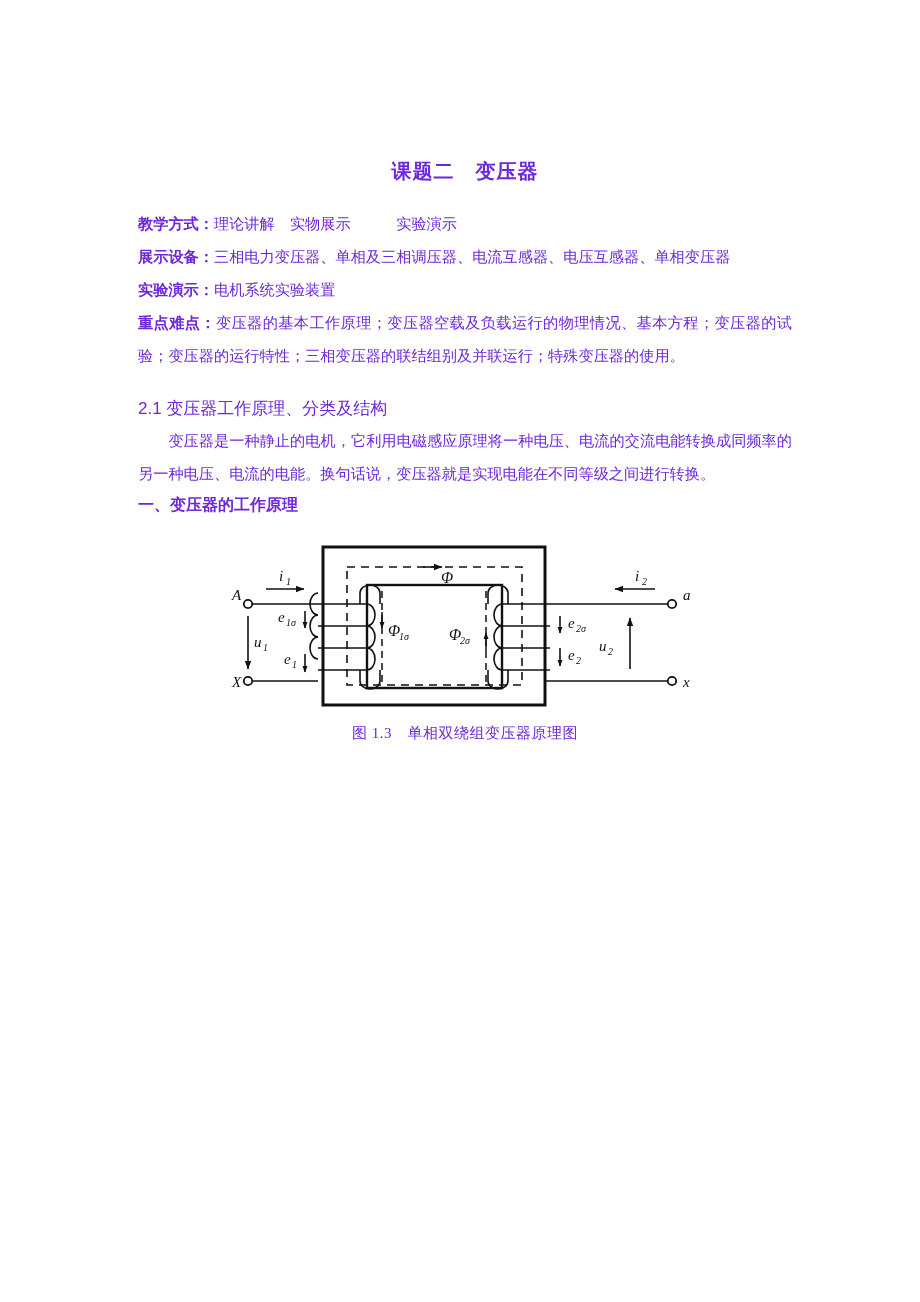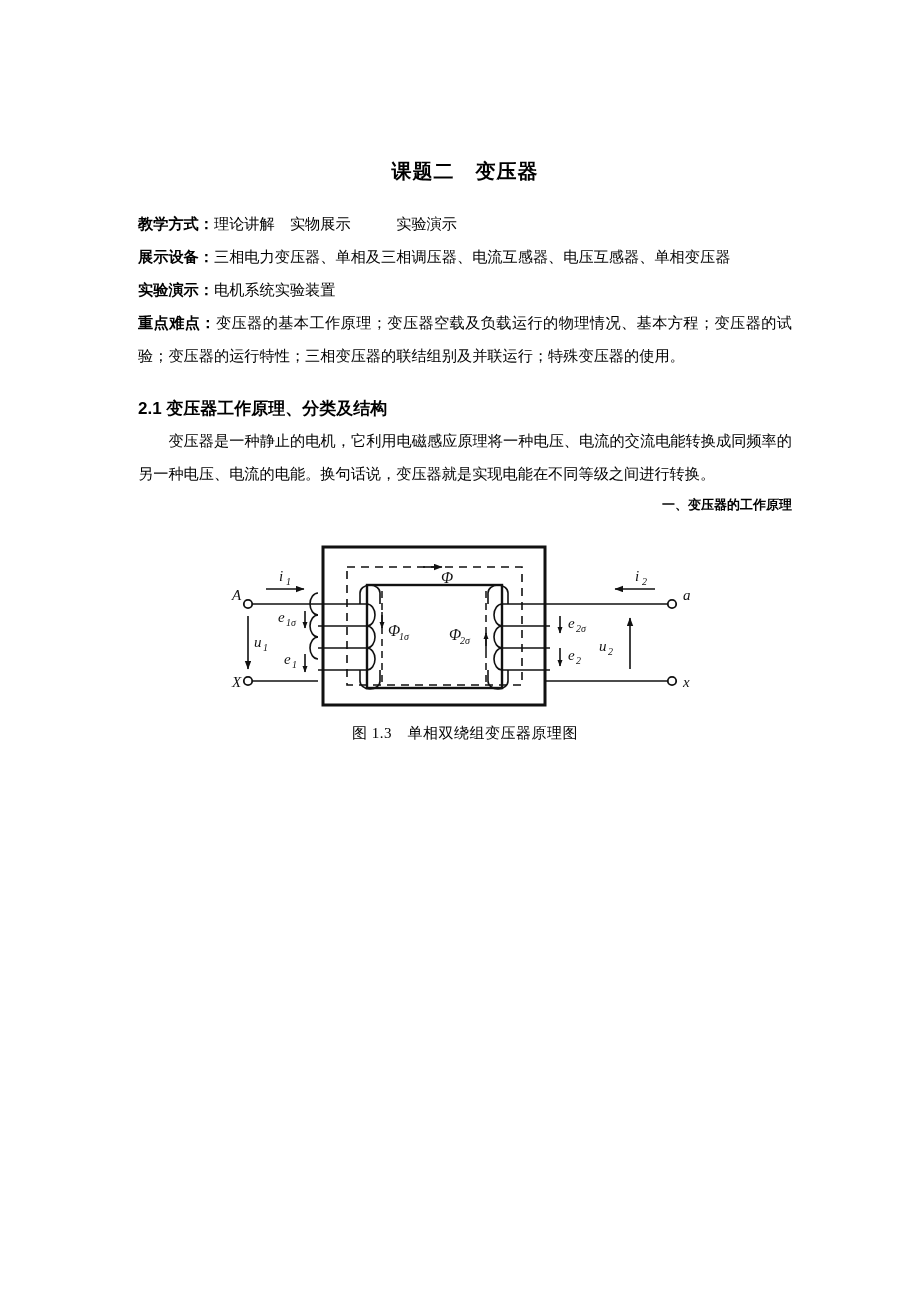--- a/index.html
+++ b/index.html
@@ -8,21 +8,21 @@
     background: #ffffff;
   }
   .page {
     position: relative;
     width: 920px;
     height: 1302px;
     background: #ffffff;
     margin: 0 auto;
     overflow: hidden;
     font-family: "Liberation Serif", "DejaVu Serif", serif;
-    color: #000000;
+    color: #6d28d9;
   }
   .content {
     position: absolute;
     left: 138px;
     top: 0;
     width: 654px;
   }
 
   
   .doc-title {
@@ -47,32 +47,31 @@
   .para .lead {
     font-weight: bold;
     font-family: "Liberation Sans", "DejaVu Sans", sans-serif;
   }
   .indent { text-indent: 2em; }
   .spacer-md { height: 22px; }
 
   
   .h2 {
     font-size: 17px;
+    font-weight: normal;
+    margin: 0;
+    line-height: 30px;
+    font-family: "Liberation Sans", "DejaVu Sans", sans-serif;
+  }
+  .h3 {
+    font-size: 16px;
     font-weight: bold;
     margin: 0;
     line-height: 30px;
     font-family: "Liberation Sans", "DejaVu Sans", sans-serif;
-  }
-  .h3 {
-    font-size: 13px;
-    font-weight: bold;
-    margin: 0;
-    line-height: 30px;
-    font-family: "Liberation Sans", "DejaVu Sans", sans-serif;
-    text-align: right;
   }
 
   
   .figure-wrap {
     margin-top: 16px;
     display: flex;
     flex-direction: column;
     align-items: center;
   }
   .figure-caption {

